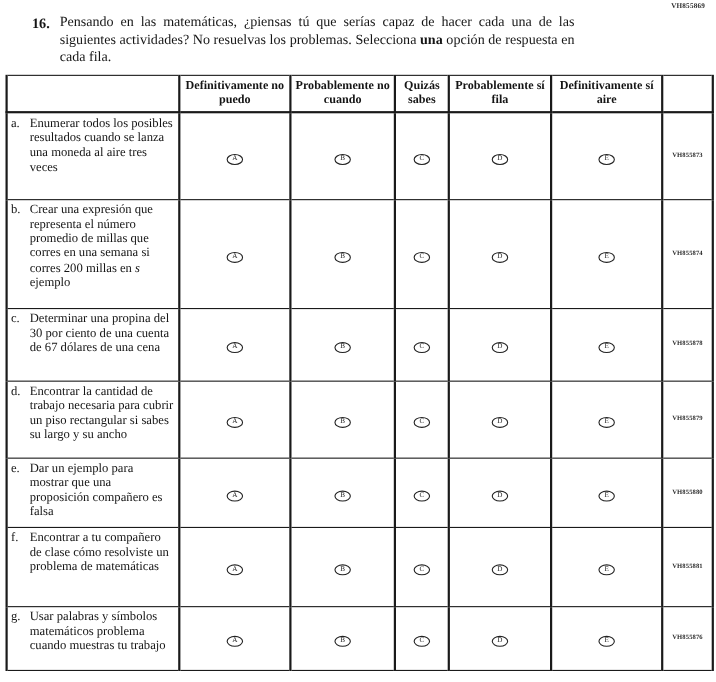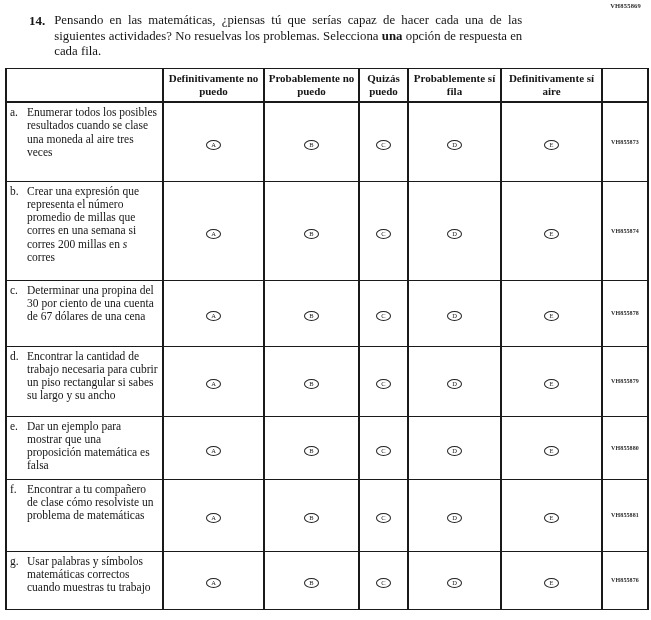--- a/index.html
+++ b/index.html
@@ -113,51 +113,51 @@
   tbody tr:nth-child(5) td { height: 63px; }
   tbody tr:nth-child(6) td { height: 72px; }
   tbody tr:nth-child(7) td { height: 58px; }
 </style>
 </head>
 <body>
 
 <div class="form-code-top">VH855869</div>
 
 <div class="question">
-  <span class="qnum">14.</span>
+  <span class="qnum">16.</span>
   <p class="qtext"><span>Pensando en las matemáticas, ¿piensas tú que serías capaz de hacer cada una de las siguientes actividades? No resuelvas los problemas. Selecciona </span><b>una</b><span> opción de respuesta en cada fila.</span></p>
 </div>
 
 <table class="qtable">
   <colgroup>
     <col class="c-item">
       <col class="c-defno">
       <col class="c-prono">
     <col class="c-quiza">
       <col class="c-prosi">
       <col class="c-defsi">
       <col class="c-code">
   </colgroup>
   <thead>
       <tr>
         <th></th>
         <th>Definitivamente no puedo</th>
-        <th>Probablemente no puedo</th>
-        <th>Quizás puedo</th>
+        <th>Probablemente no cuando</th>
+        <th>Quizás sabes</th>
         <th>Probablemente sí fila</th>
         <th>Definitivamente sí aire</th>
         <th></th>
       </tr>
     </thead>
   <tbody>
       <tr>
         <td class="item">
           <div class="item-flex">
             <span class="row-letter">a.</span>
-            <span class="row-text"><span>Enumerar todos los posibles resultados cuando se clase una moneda al aire tres veces</span></span>
+            <span class="row-text"><span>Enumerar todos los posibles resultados cuando se lanza una moneda al aire tres veces</span></span>
           </div>
         </td>
         <td class="opt"><span class="bubble">
             <span class="bl">A</span>
           </span></td>
         <td class="opt"><span class="bubble">
             <span class="bl">B</span>
           </span></td>
         <td class="opt"><span class="bubble">
             <span class="bl">C</span>
@@ -167,21 +167,21 @@
           </span></td>
         <td class="opt"><span class="bubble">
             <span class="bl">E</span>
           </span></td>
         <td class="code">VH855873</td>
       </tr>
       <tr>
         <td class="item">
           <div class="item-flex">
             <span class="row-letter">b.</span>
-            <span class="row-text"><span>Crear una expresión que representa el número promedio de millas que corres en una semana si corres 200 millas en </span><i>s</i><span> corres</span></span>
+            <span class="row-text"><span>Crear una expresión que representa el número promedio de millas que corres en una semana si corres 200 millas en </span><i>s</i><span> ejemplo</span></span>
           </div>
         </td>
         <td class="opt"><span class="bubble">
             <span class="bl">A</span>
           </span></td>
         <td class="opt"><span class="bubble">
             <span class="bl">B</span>
           </span></td>
         <td class="opt"><span class="bubble">
             <span class="bl">C</span>
@@ -239,21 +239,21 @@
           </span></td>
         <td class="opt"><span class="bubble">
             <span class="bl">E</span>
           </span></td>
         <td class="code">VH855879</td>
       </tr>
       <tr>
         <td class="item">
           <div class="item-flex">
             <span class="row-letter">e.</span>
-            <span class="row-text"><span>Dar un ejemplo para mostrar que una proposición matemática es falsa</span></span>
+            <span class="row-text"><span>Dar un ejemplo para mostrar que una proposición compañero es falsa</span></span>
           </div>
         </td>
         <td class="opt"><span class="bubble">
             <span class="bl">A</span>
           </span></td>
         <td class="opt"><span class="bubble">
             <span class="bl">B</span>
           </span></td>
         <td class="opt"><span class="bubble">
             <span class="bl">C</span>
@@ -287,21 +287,21 @@
           </span></td>
         <td class="opt"><span class="bubble">
             <span class="bl">E</span>
           </span></td>
         <td class="code">VH855881</td>
       </tr>
       <tr>
         <td class="item">
           <div class="item-flex">
             <span class="row-letter">g.</span>
-            <span class="row-text"><span>Usar palabras y símbolos matemáticas correctos cuando muestras tu trabajo</span></span>
+            <span class="row-text"><span>Usar palabras y símbolos matemáticos problema cuando muestras tu trabajo</span></span>
           </div>
         </td>
         <td class="opt"><span class="bubble">
             <span class="bl">A</span>
           </span></td>
         <td class="opt"><span class="bubble">
             <span class="bl">B</span>
           </span></td>
         <td class="opt"><span class="bubble">
             <span class="bl">C</span>

